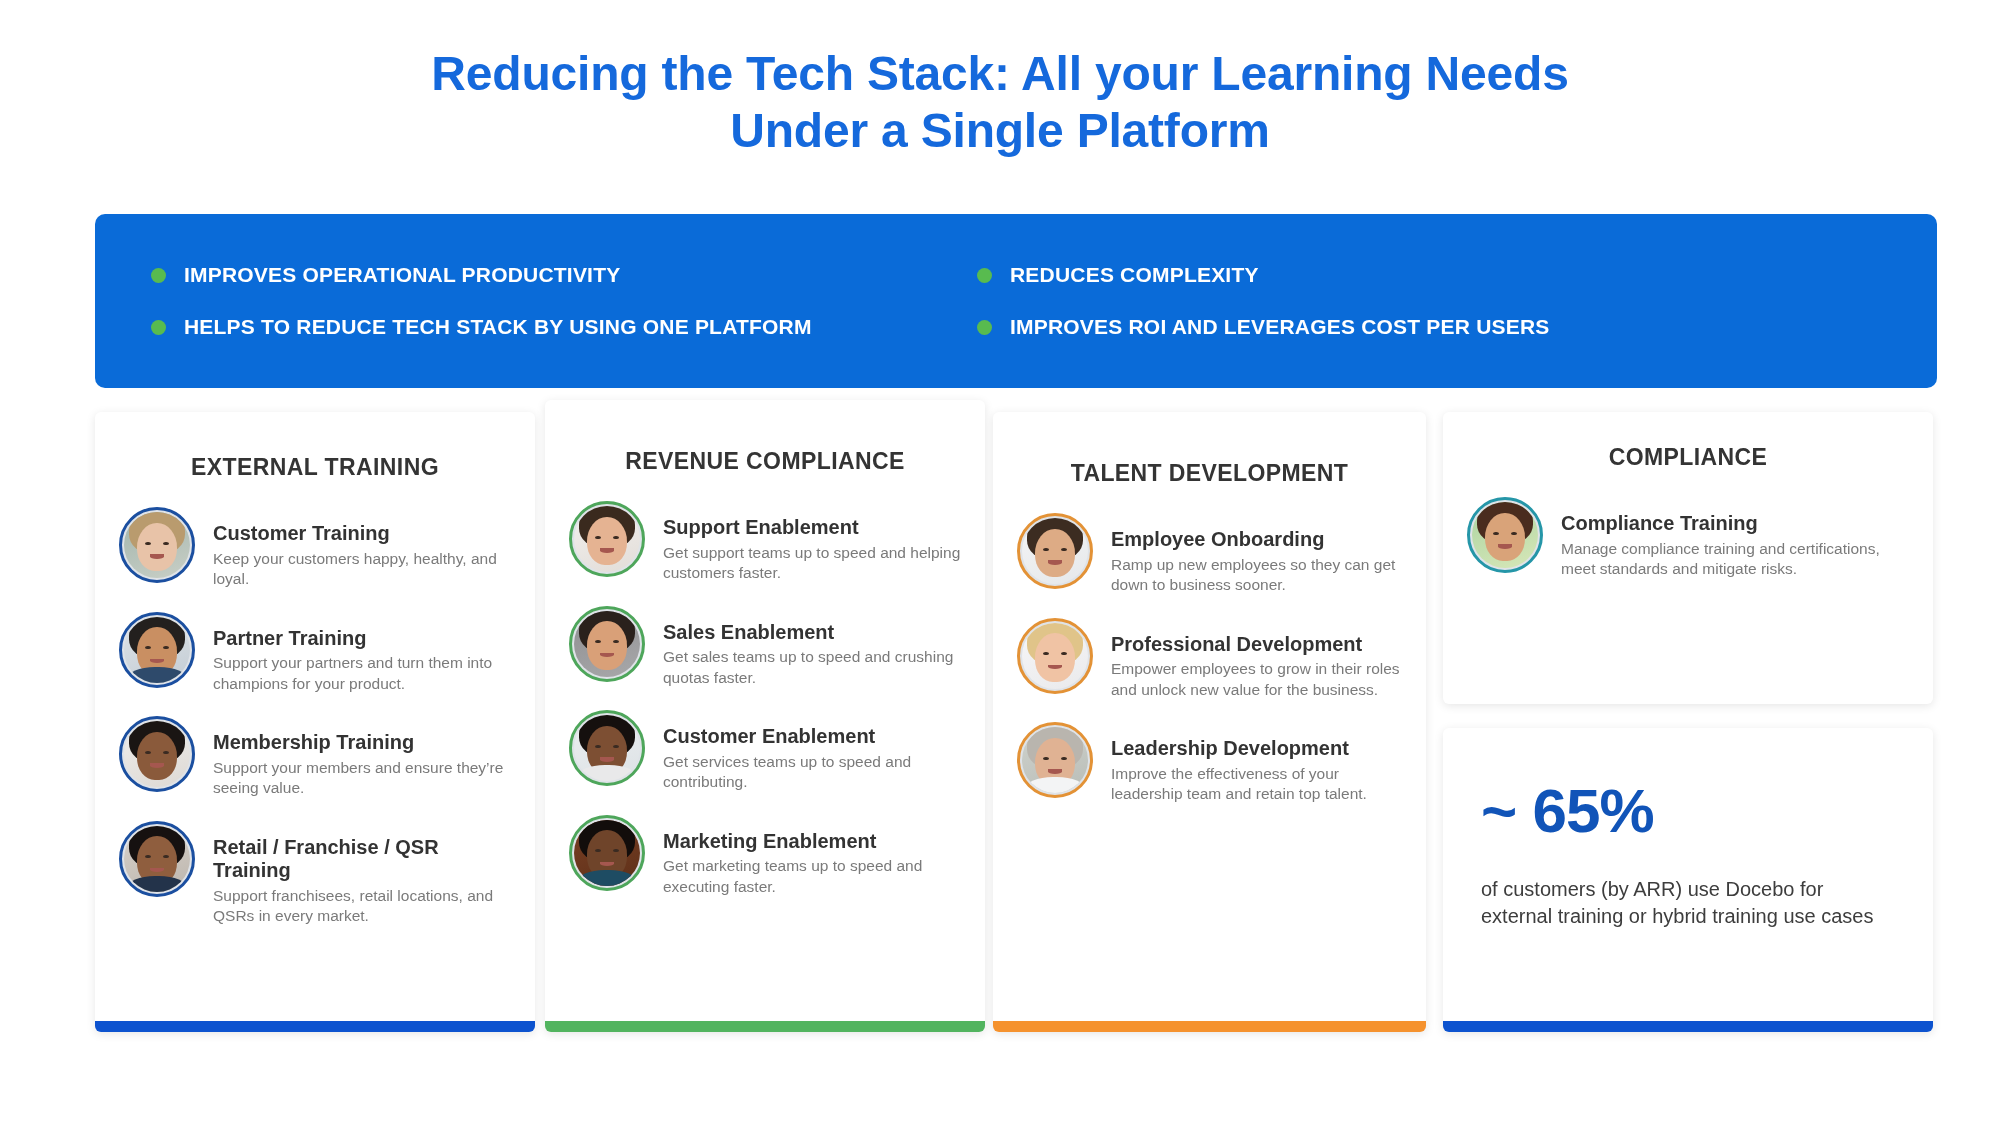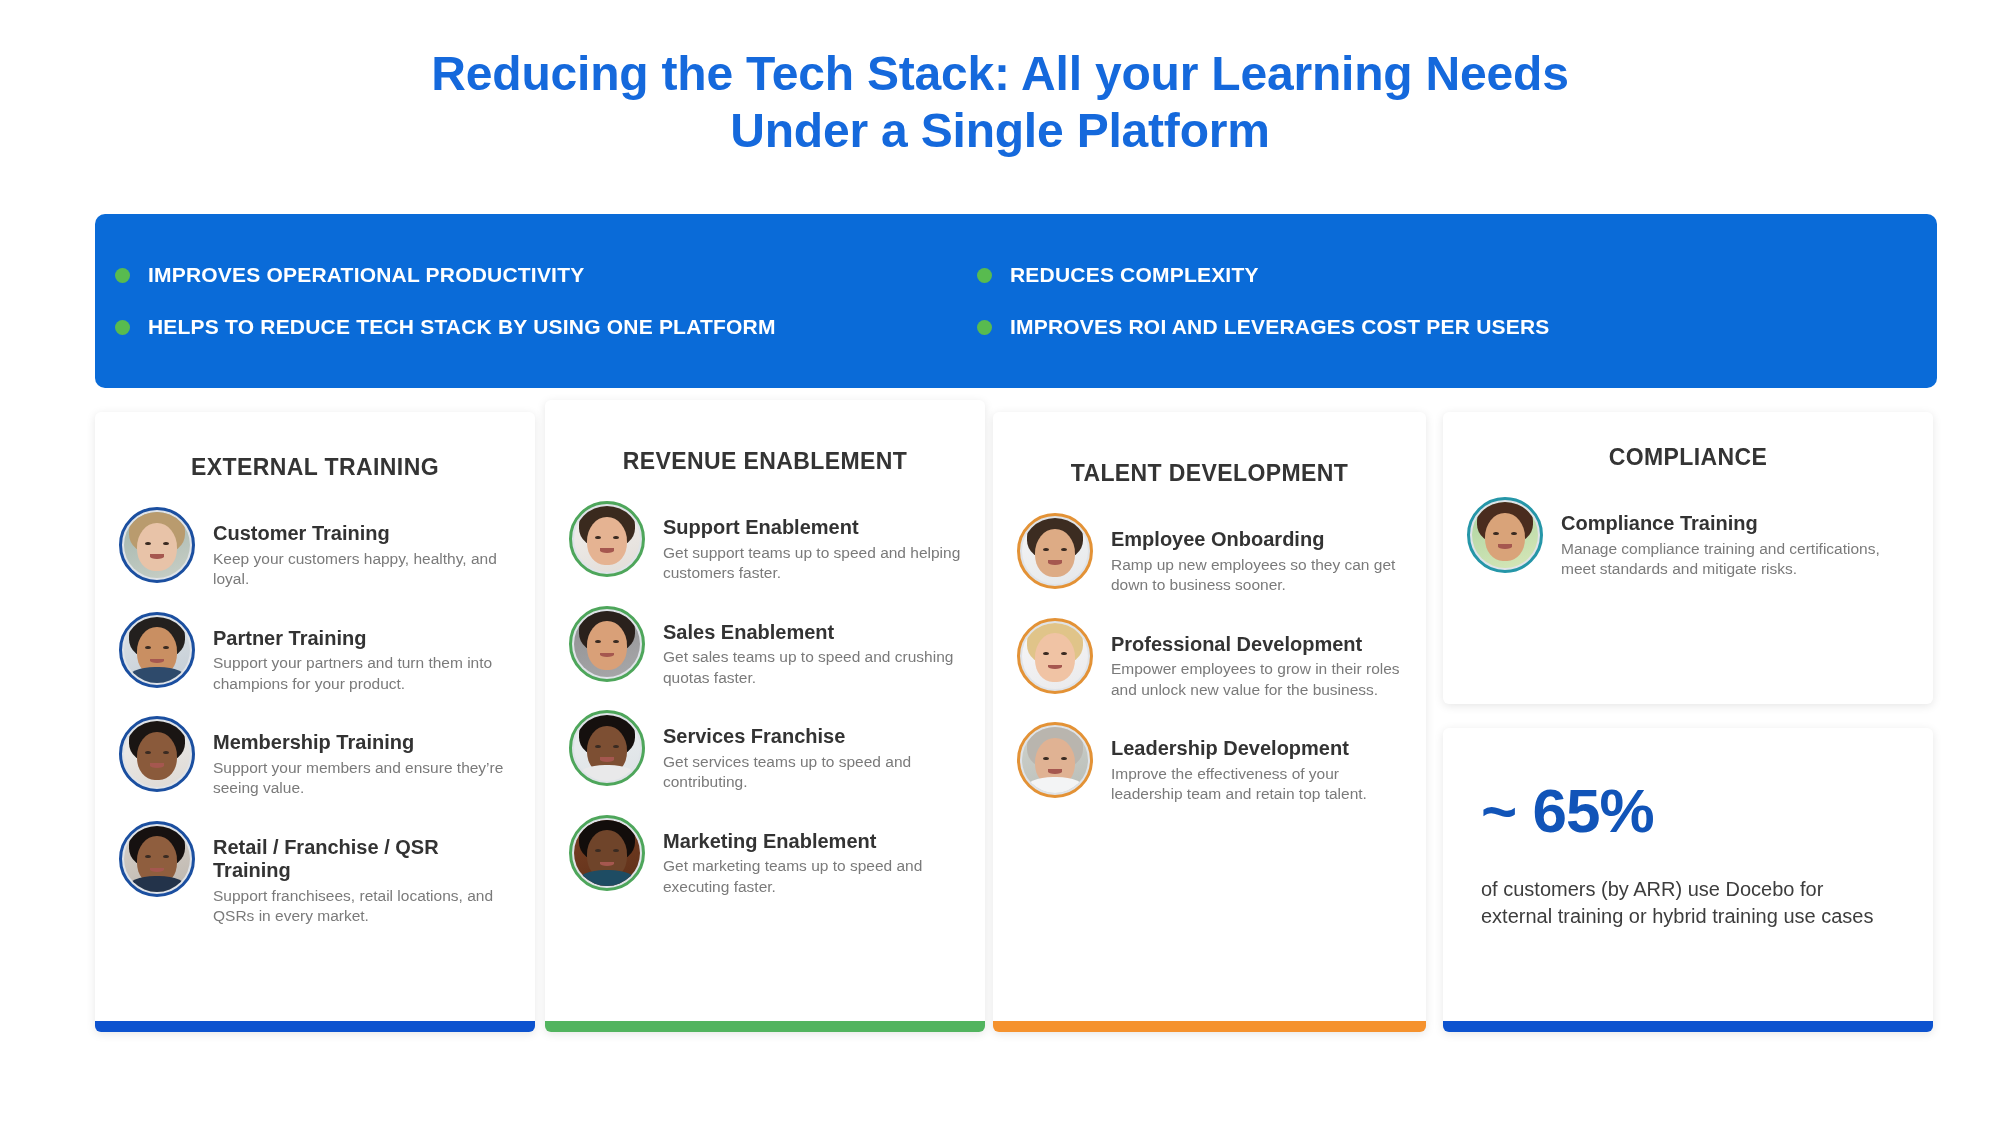--- a/index.html
+++ b/index.html
@@ -28,21 +28,21 @@
     background: #0a6bd8;
     border-radius: 10px;
     display: flex;
     padding: 0 0 0 0;
   }
   .banner-col {
     display: flex; flex-direction: column;
     justify-content: center;
     gap: 28px;
   }
-  .banner-col.left { width: 820px; padding-left: 20px; }
+  .banner-col.left { width: 820px; padding-left: 56px; }
   .banner-col.right { width: 800px; padding-left: 62px; }
   .banner-item { display: flex; align-items: center; gap: 18px; }
   .bullet {
     width: 15px; height: 15px; border-radius: 50%;
     background: #58bb4f; flex: 0 0 auto;
   }
   .banner-text {
     color: #ffffff;
     font-size: 21px; font-weight: 700;
     letter-spacing: 0.2px;
@@ -239,21 +239,21 @@
           <div class="item-title">Retail / Franchise / QSR Training</div>
           <div class="item-desc">Support franchisees, retail locations, and QSRs in every market.</div>
         </div>
       </div>
     </div>
     <div class="accent-bar" style="background:#0d53cf"></div>
   </div>
 
   <div class="card" id="card-revenue">
     <div class="card-inner">
-      <div class="card-title">REVENUE ENABLEMENT</div>
+      <div class="card-title">REVENUE COMPLIANCE</div>
 
       <div class="item">
         <div class="avatar" style="border-color:#4ea65b">
           <div class="face">
               <div class="ph">
             <div class="bg" style="background:linear-gradient(160deg,#f3f1ef,#e2ddd8)"></div>
             <div class="hair" style="background:#3a2a1e"></div>
             <div class="skin" style="background:#e5b392"></div>
             <div class="eye l"></div>
                 <div class="eye r"></div>
@@ -294,21 +294,21 @@
             <div class="hair" style="background:#15100e"></div>
             <div class="skin" style="background:#7d4f33"></div>
             <div class="eye l"></div>
                 <div class="eye r"></div>
                 <div class="mouth"></div>
             <div class="body" style="background:#e9e9ea"></div>
           </div>
             </div>
         </div>
         <div class="item-body">
-          <div class="item-title">Services Franchise</div>
+          <div class="item-title">Customer Enablement</div>
           <div class="item-desc">Get services teams up to speed and contributing.</div>
         </div>
       </div>
 
       <div class="item">
         <div class="avatar" style="border-color:#4ea65b">
           <div class="face">
               <div class="ph">
             <div class="bg" style="background:linear-gradient(160deg,#7a4024,#5e3019)"></div>
             <div class="hair" style="background:#120d0b"></div>

